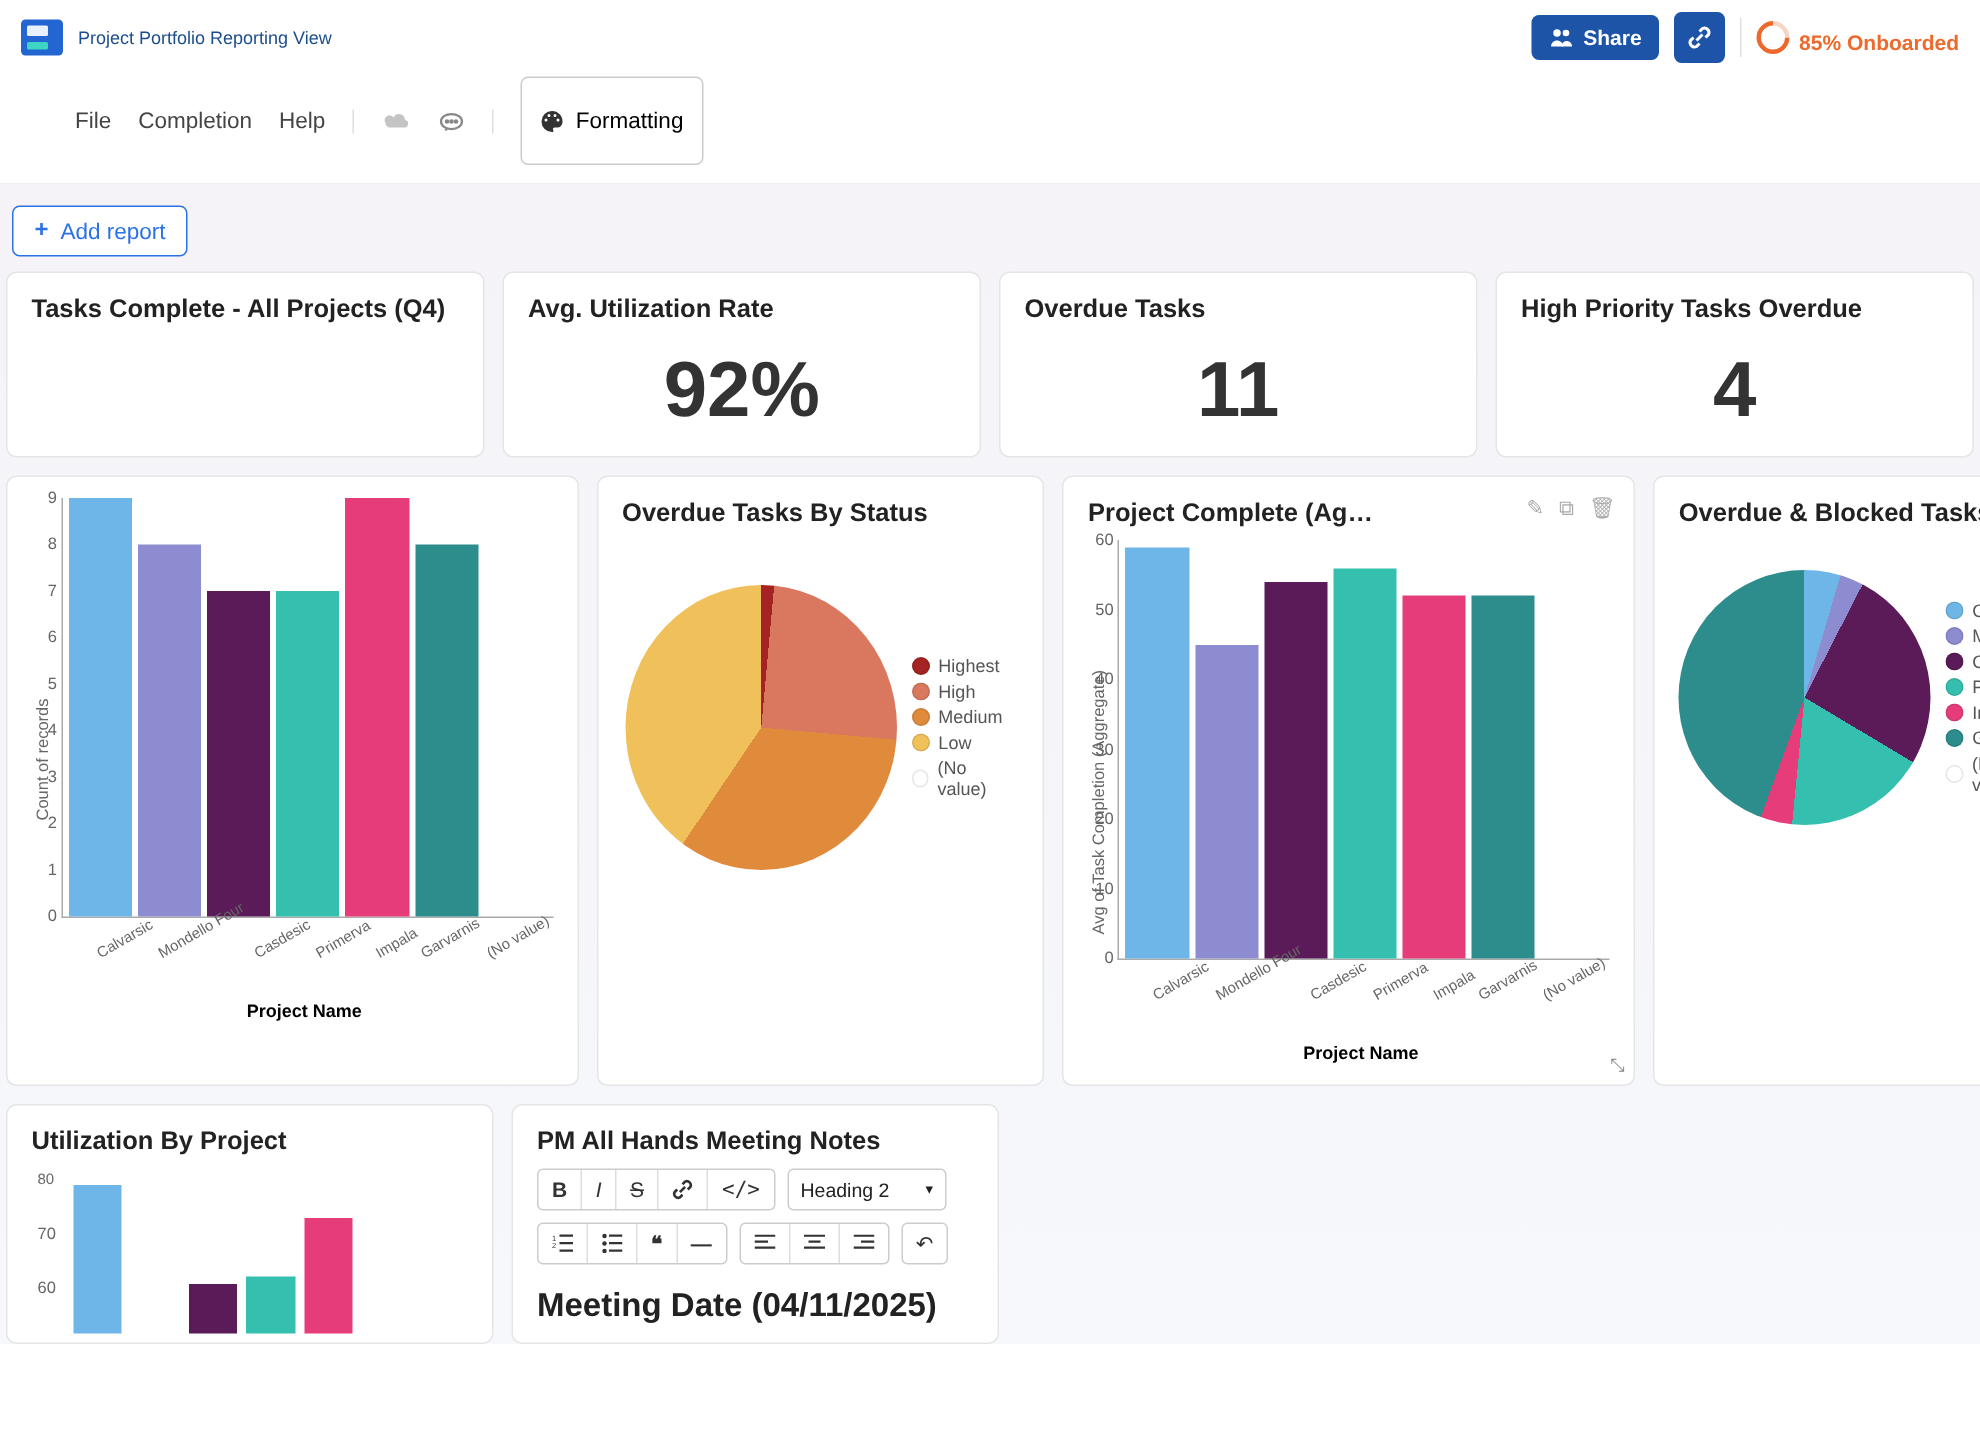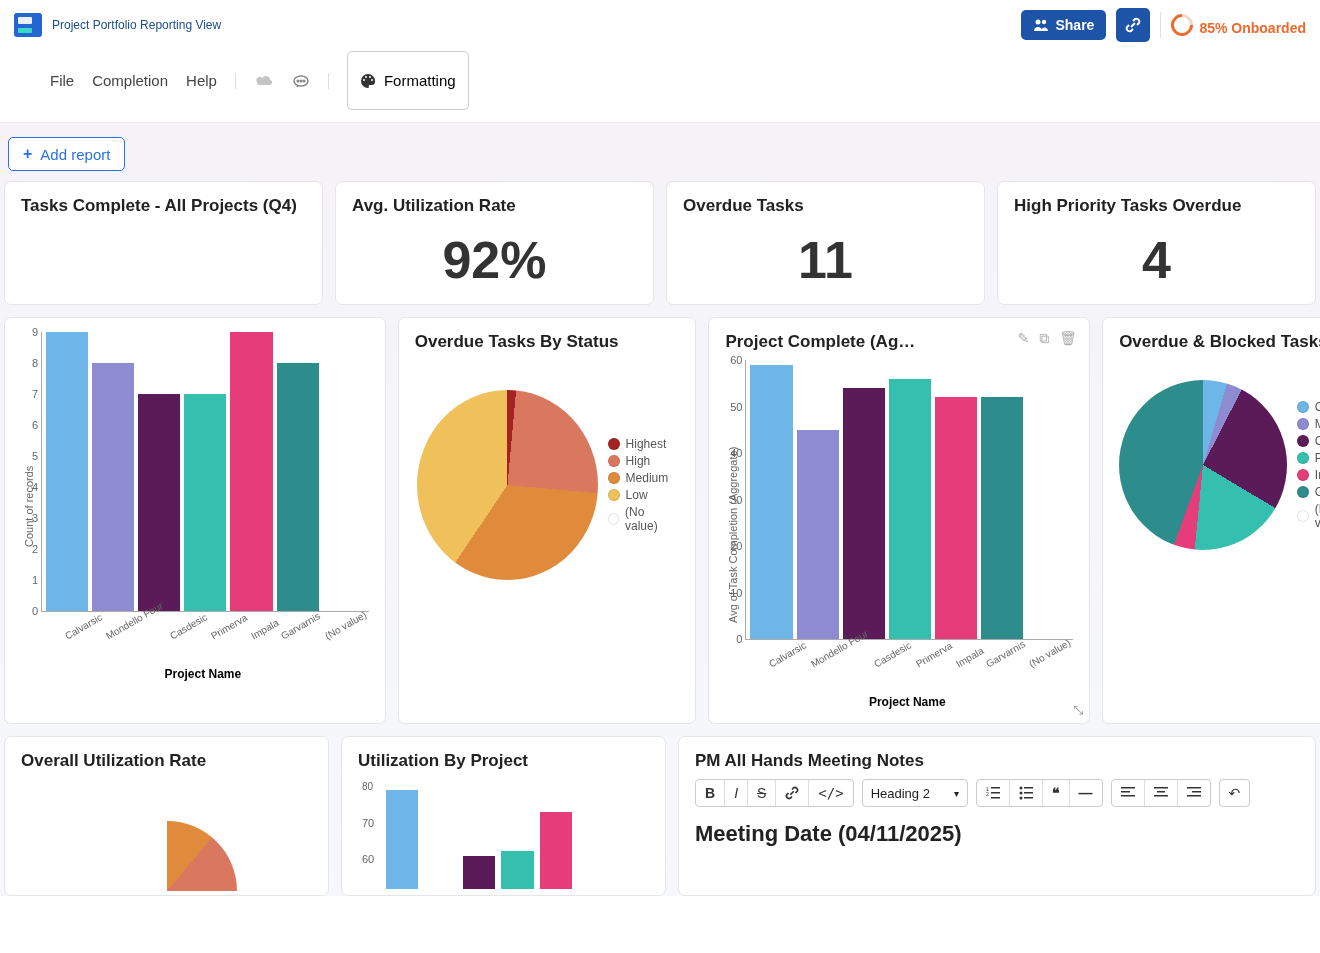--- a/index.html
+++ b/index.html
@@ -299,26 +299,20 @@
               <span class="swatch" style="background:#fff"></span>
               <span>(No value)</span>
             </div>
         </div>
       </div>
     </div>
   </div>
 
   
   <div class="row3">
-    <div class="card chart-card" style="height:160px;overflow:hidden;">
-      <div class="metric-title">Overall Utilization Rate</div>
-      <div style="display:flex;justify-content:center;margin-top:50px;">
-        <div style="width:140px;height:140px;border-radius:50%;background:conic-gradient(#e08a3c 0 40deg, #d9785e 40deg 90deg, transparent 90deg 360deg);"></div>
-      </div>
-    </div>
 
     <div class="card chart-card" style="height:160px;overflow:hidden;">
       <div class="metric-title">Utilization By Project</div>
       <div style="position:relative;height:110px;margin-top:6px;margin-left:28px;">
         <div style="position:absolute;left:-24px;top:2px;font-size:10px;color:#666;">80</div>
         <div style="position:absolute;left:-24px;top:38px;font-size:11px;color:#666;">70</div>
         <div style="position:absolute;left:-24px;top:74px;font-size:11px;color:#666;">60</div>
         <div style="display:flex;align-items:flex-end;height:100%;gap:6px;">
           <div style="flex:1;background:#6fb6e8;height:90%;"></div>
           <div style="flex:1;"></div>

